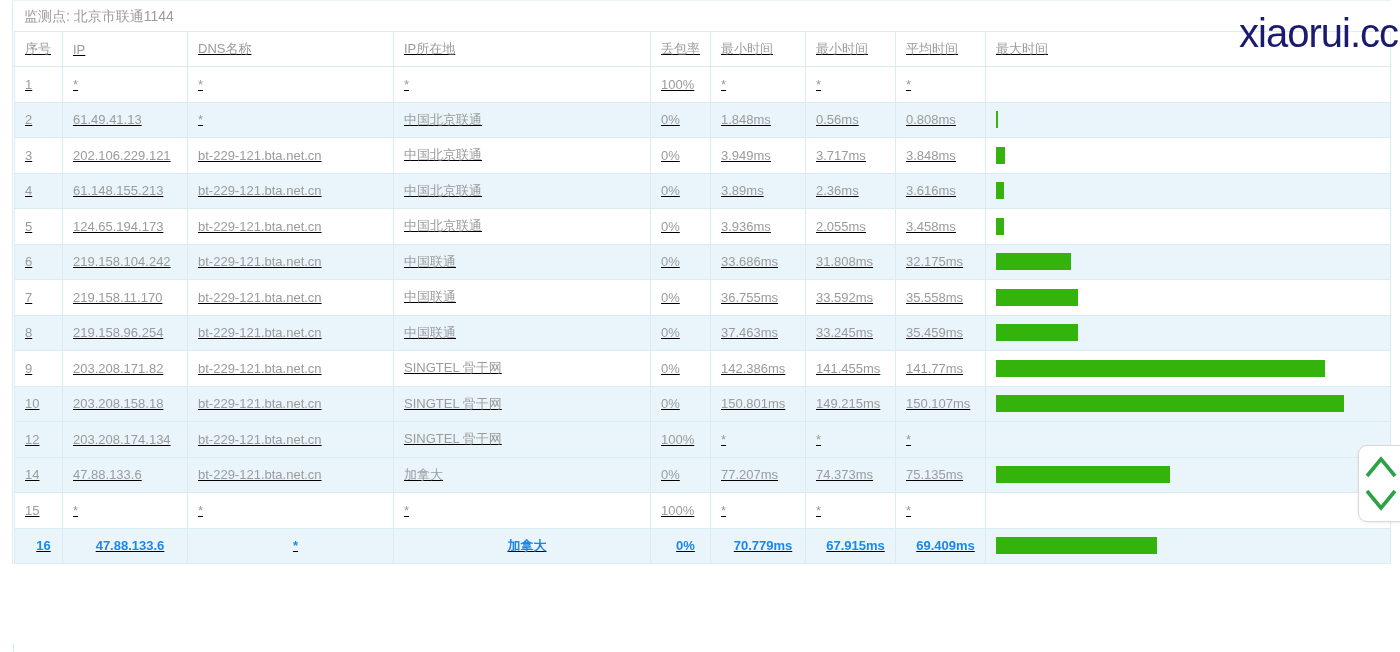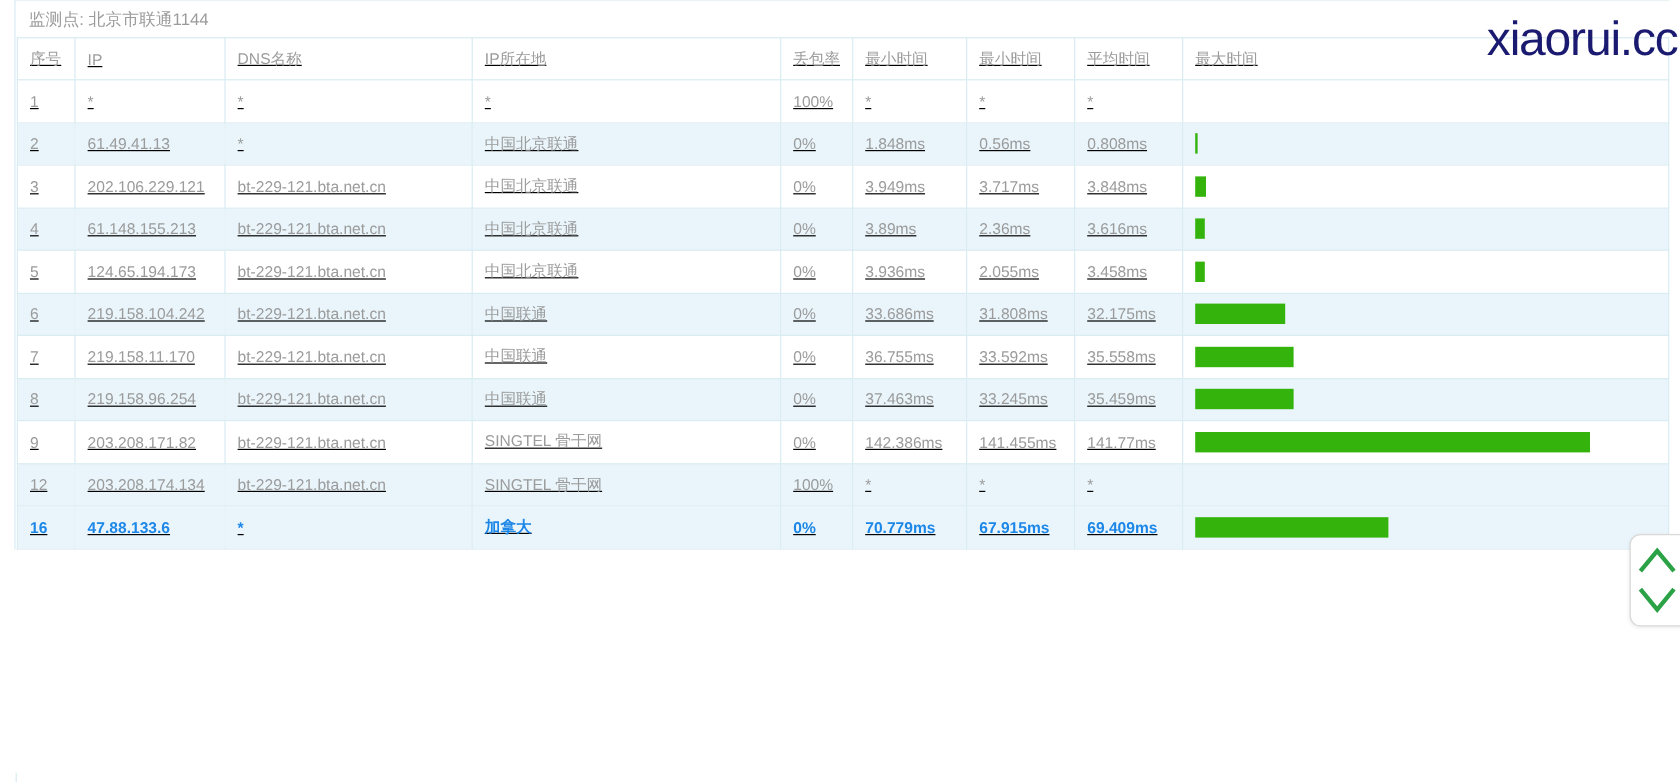--- a/index.html
+++ b/index.html
@@ -12,21 +12,21 @@
   .panel-title { height:30px; line-height:30px; padding-left:11px;
     font-size:14px; color:var(--text-gray); }
 
   table.trace { border-collapse:collapse; table-layout:fixed; width:1377px; margin-left:1px;text-decoration:underline; }
   table.trace th, table.trace td { border:1px solid var(--border); font-weight:normal;
     text-align:left; padding:0 0 0 10px; font-size:13px; color:var(--text-gray);
     white-space:nowrap; overflow:hidden; }
   table.trace thead tr { height:35px; }
   table.trace tbody tr { height:35.5px; }
   table.trace tbody tr.stripe td { background:var(--stripe); }
-  table.trace tbody tr.hl td { color:var(--hl-blue); font-weight:bold; }
+  table.trace tbody tr.hl td { color:var(--hl-blue); font-weight:bold;text-align:center; }
   td.barcell { padding-left:7px; }
   .bar { height:17px; background:var(--bar-green); }
 
   .watermark { position:absolute; top:6px; right:2px; font-size:40px; line-height:54px;
     color:var(--wm-navy); letter-spacing:-1px; }
 
   .scroller { position:absolute; left:1358px; top:445px; width:56px; height:77px;
     background:#fff; border:1px solid #d9d9d9; border-radius:9px;
     box-shadow:0 1px 3px rgba(0,0,0,0.08); display:flex; flex-direction:column;
     align-items:flex-start; justify-content:space-between; padding:7px 0 7px 5px; }
@@ -179,24 +179,61 @@
             <td>SINGTEL 骨干网</td>
             <td>0%</td>
             <td>142.386ms</td>
             <td>141.455ms</td>
             <td>141.77ms</td>
             <td class="barcell">
               <div class="bar" style="width: 328.672px;"></div>
             </td>
           </tr>
           <tr class="stripe">
+            <td>10</td>
+            <td>203.208.158.18</td>
+            <td>bt-229-121.bta.net.cn</td>
+            <td>SINGTEL 骨干网</td>
+            <td>0%</td>
+            <td>150.801ms</td>
+            <td>149.215ms</td>
+            <td>150.107ms</td>
+            <td class="barcell">
+              <div class="bar" style="width: 348px;"></div>
+            </td>
+          </tr>
+          <tr class="stripe">
             <td>12</td>
             <td>203.208.174.134</td>
             <td>bt-229-121.bta.net.cn</td>
             <td>SINGTEL 骨干网</td>
+            <td>100%</td>
+            <td>*</td>
+            <td>*</td>
+            <td>*</td>
+            <td class="barcell"></td>
+          </tr>
+          <tr class="stripe">
+            <td>14</td>
+            <td>47.88.133.6</td>
+            <td>bt-229-121.bta.net.cn</td>
+            <td>加拿大</td>
+            <td>0%</td>
+            <td>77.207ms</td>
+            <td>74.373ms</td>
+            <td>75.135ms</td>
+            <td class="barcell">
+              <div class="bar" style="width: 174.189px;"></div>
+            </td>
+          </tr>
+          <tr>
+            <td>15</td>
+            <td>*</td>
+            <td>*</td>
+            <td>*</td>
             <td>100%</td>
             <td>*</td>
             <td>*</td>
             <td>*</td>
             <td class="barcell"></td>
           </tr>
           <tr class="stripe hl">
             <td>16</td>
             <td>47.88.133.6</td>
             <td>*</td>

